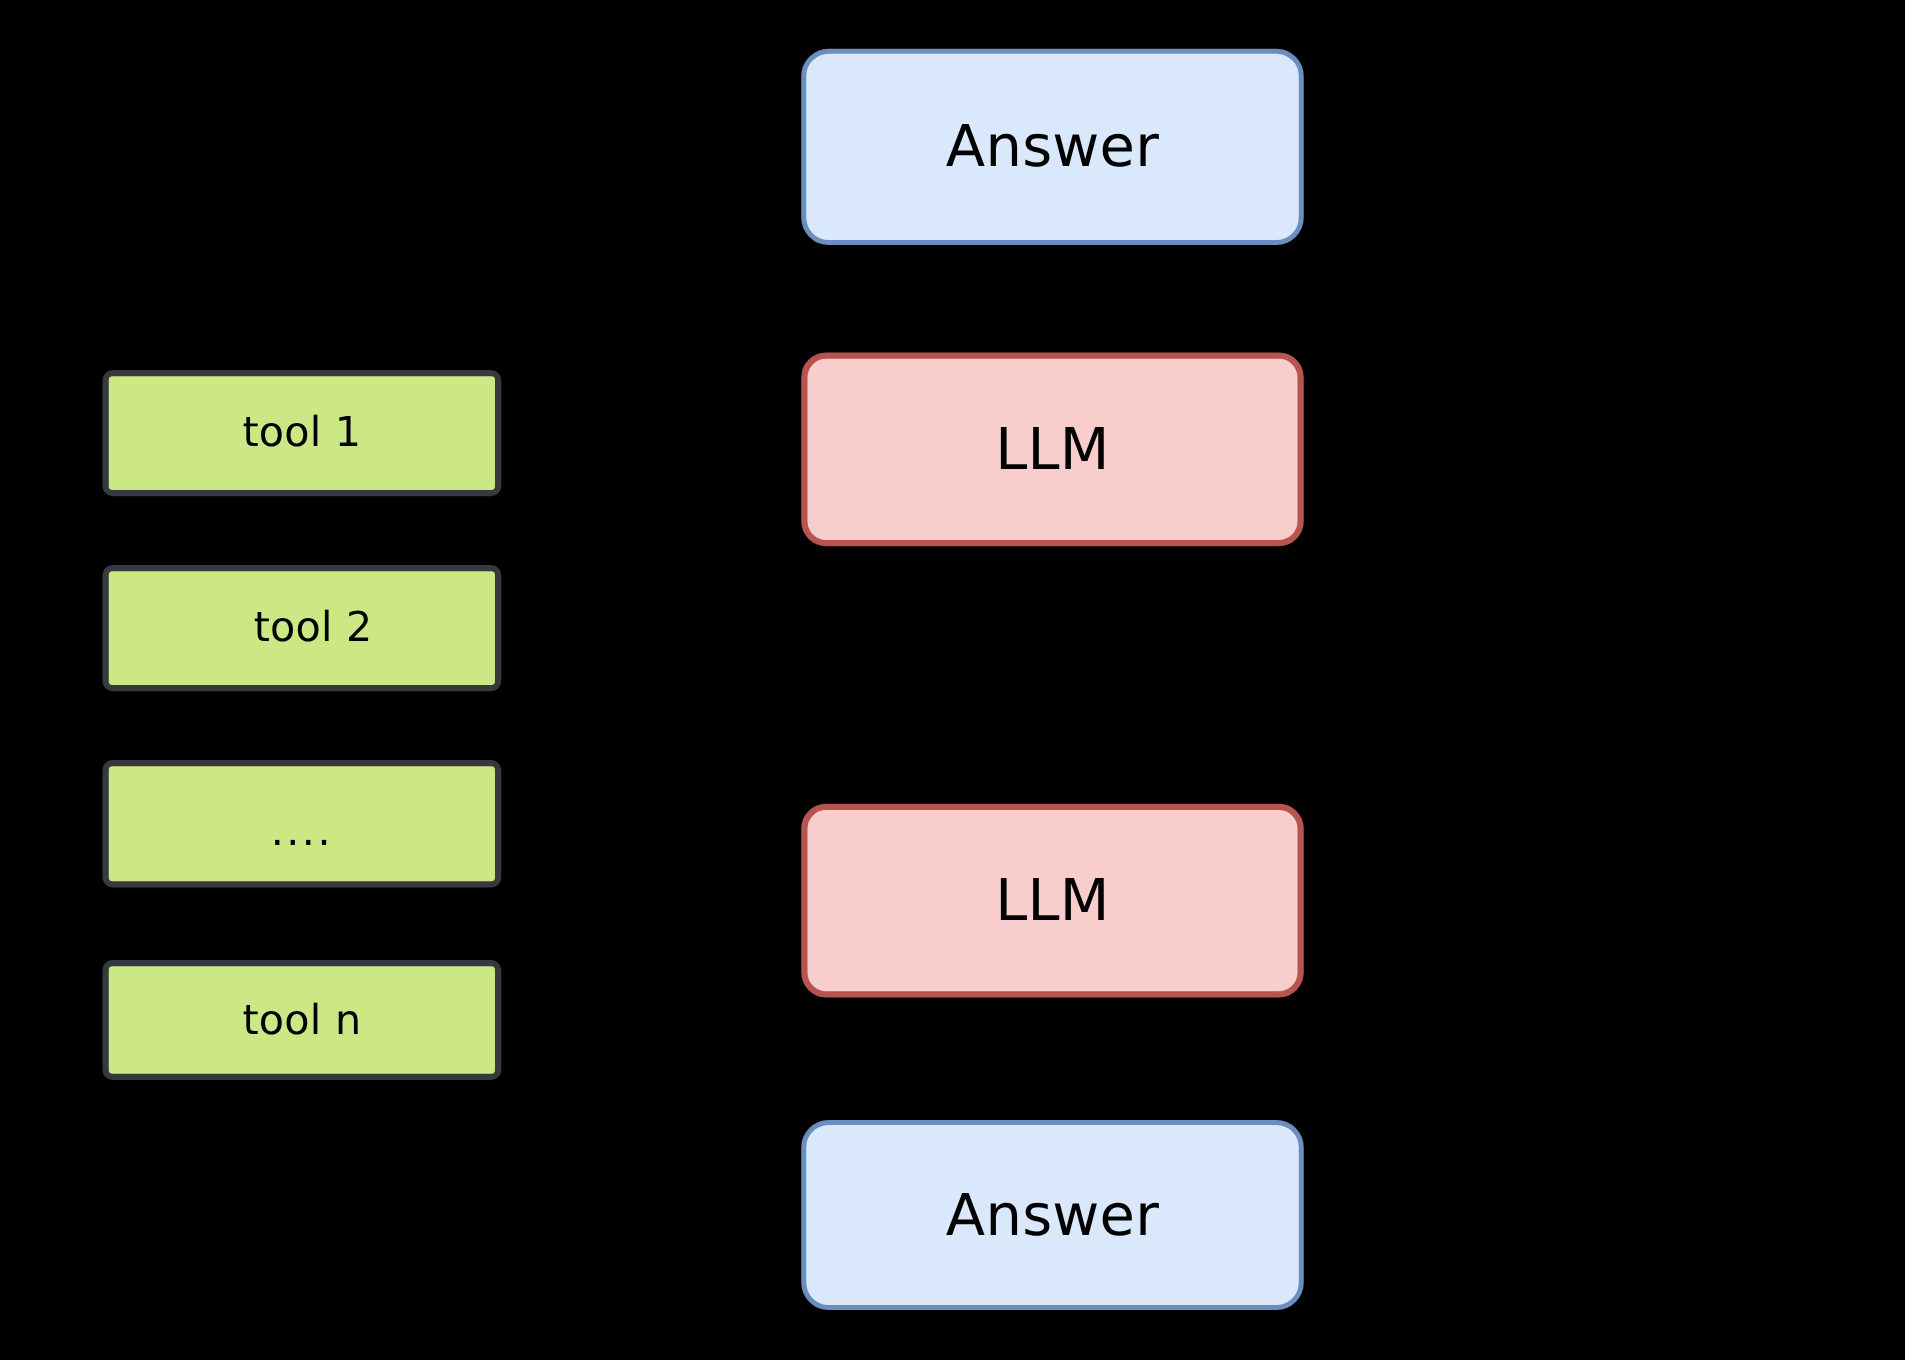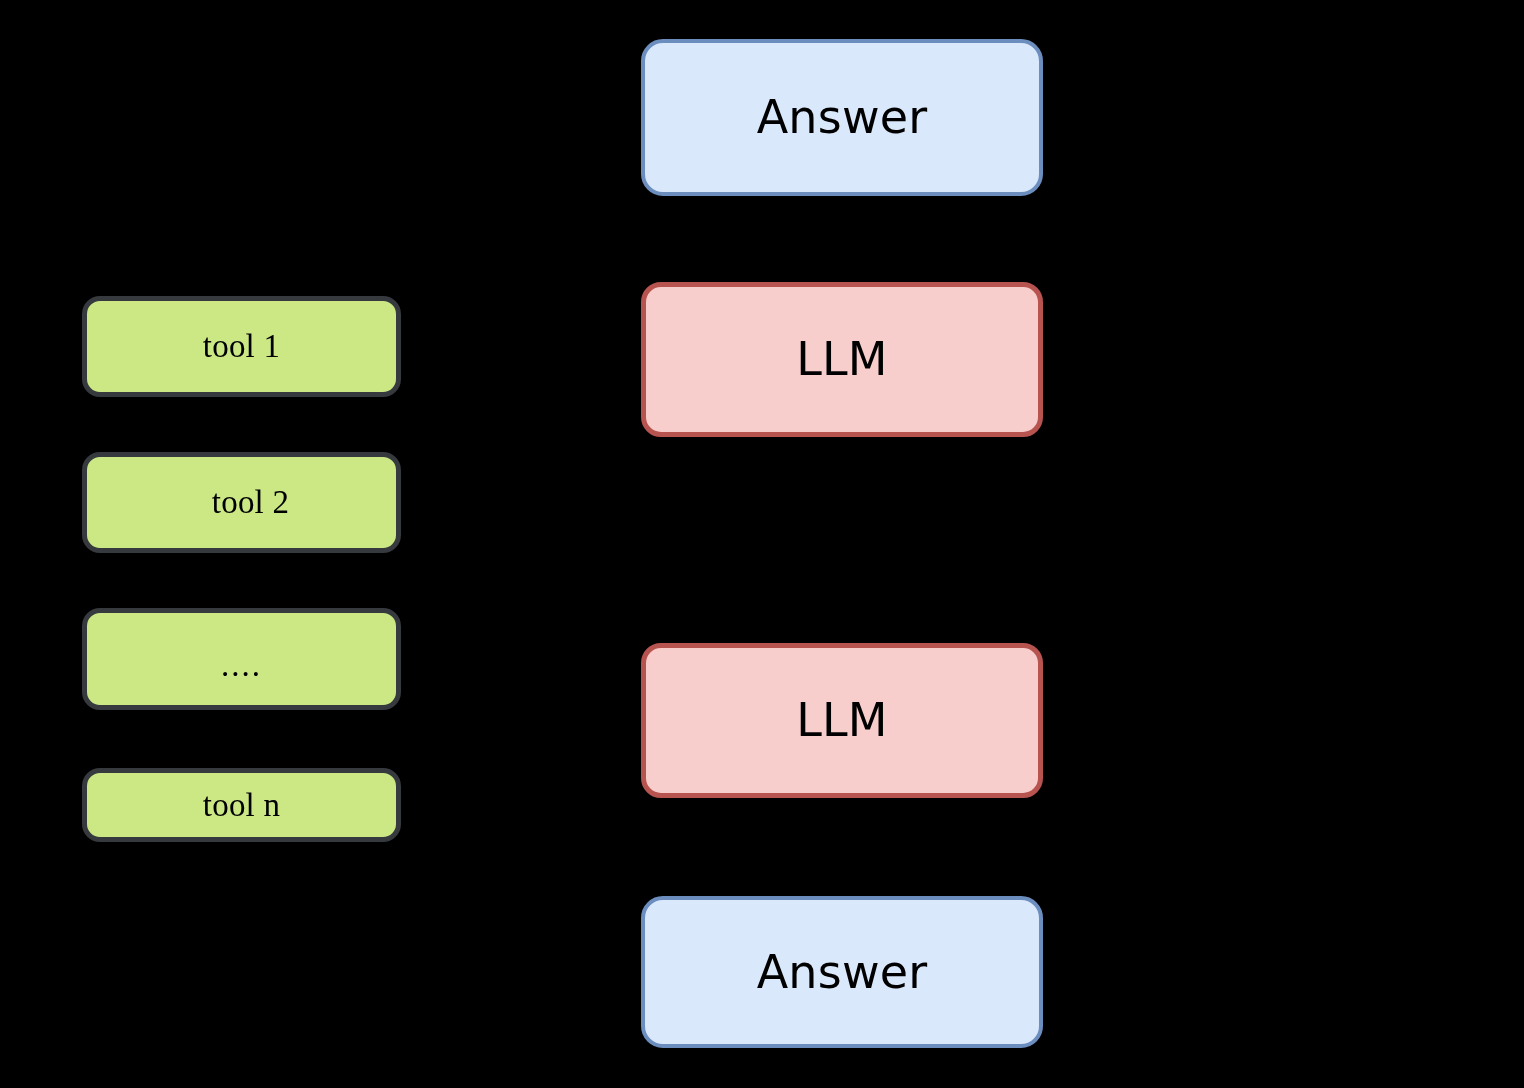--- a/index.html
+++ b/index.html
@@ -48,39 +48,38 @@
     border-color: #b85450;
     border-width: 5px;
     border-radius: 20px;
     font-size: 46px;
   }
   
   .node--tool {
     background: #cce885;
     border-color: #36393d;
     border-width: 5px;
-    border-radius: 18px;
+    border-radius: 8px;
     font-size: 33px;
-    font-family: Liberation Serif, serif;
   }
   .node-label {
     display: block;
     pointer-events: none;
   }
 
   
   #node-query   { left: 641px; top:  39px; width: 402px; height: 157px; }
   #node-llm-1   { left: 641px; top: 282px; width: 402px; height: 155px; }
   #node-llm-2   { left: 641px; top: 643px; width: 402px; height: 155px; }
   #node-answer  { left: 641px; top: 880px; width: 402px; height: 152px; margin-top: 16px; }
 
   #node-tool-1  { left:  82px; top: 296px; width: 319px; height: 101px; }
   #node-tool-2  { left:  82px; top: 452px; width: 319px; height: 101px; padding-left: 18px; }
   #node-tool-x  { left:  82px; top: 608px; width: 319px; height: 102px; }
-  #node-tool-n  { left:  82px; top: 768px; width: 319px; height: 74px; }
+  #node-tool-n  { left:  82px; top: 768px; width: 319px; height: 96px; }
 
   
   #node-tool-x .node-label {
     transform: translateY(6px);
     letter-spacing: 2px;
   }
 </style>
 </head>
 <body>
 

